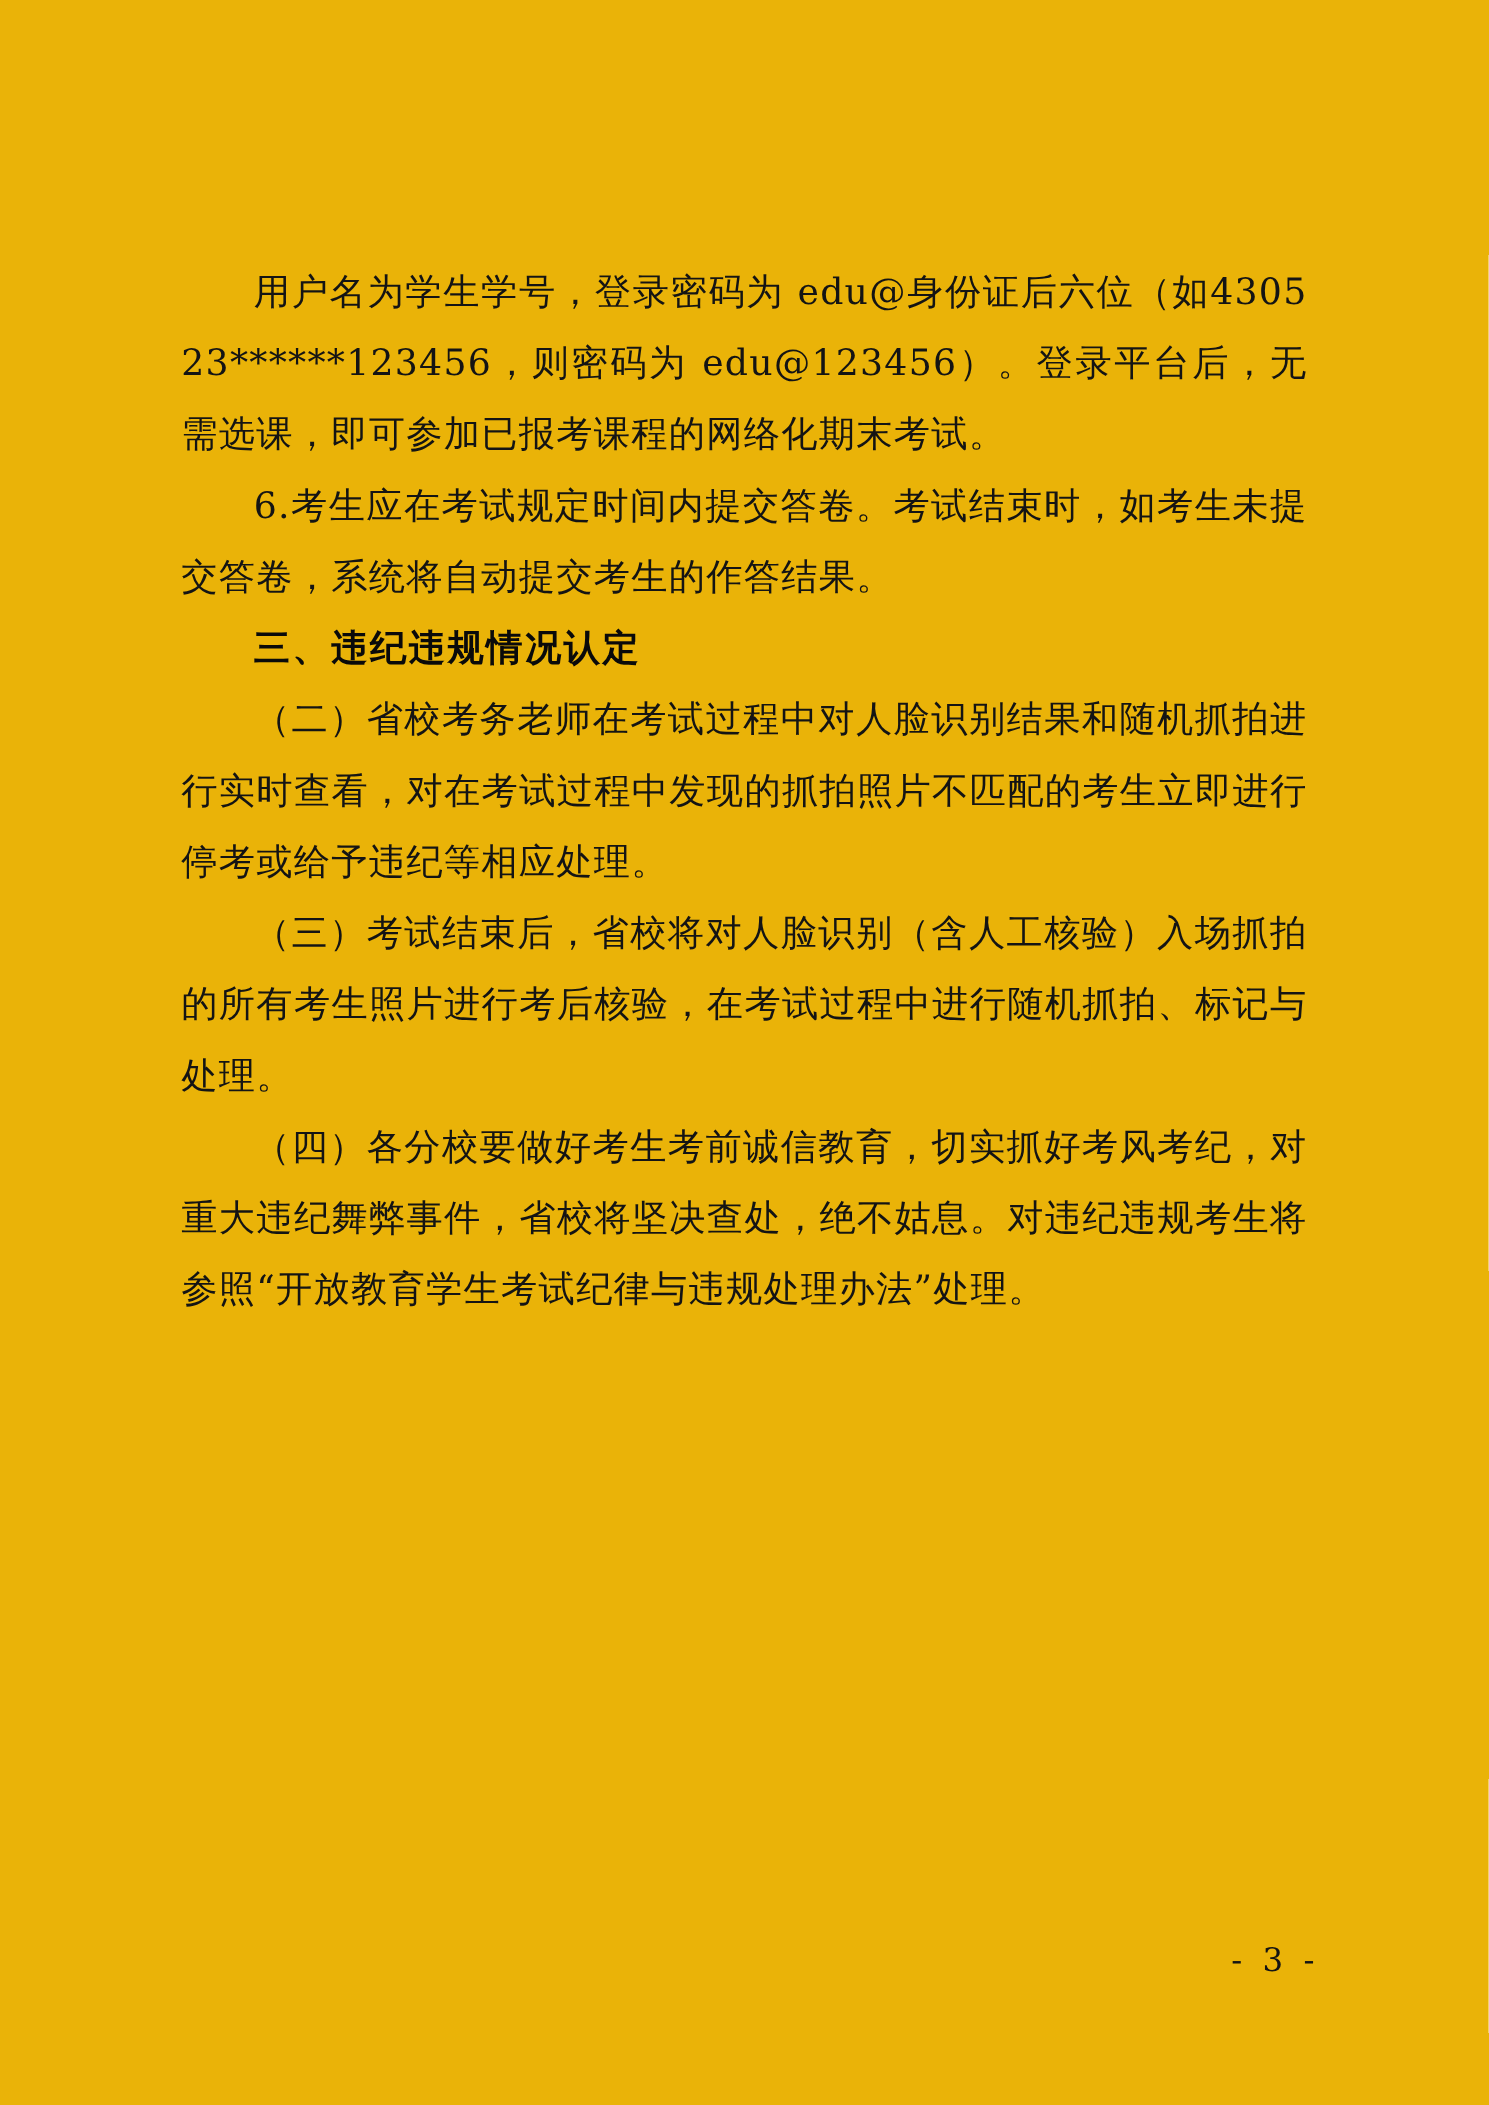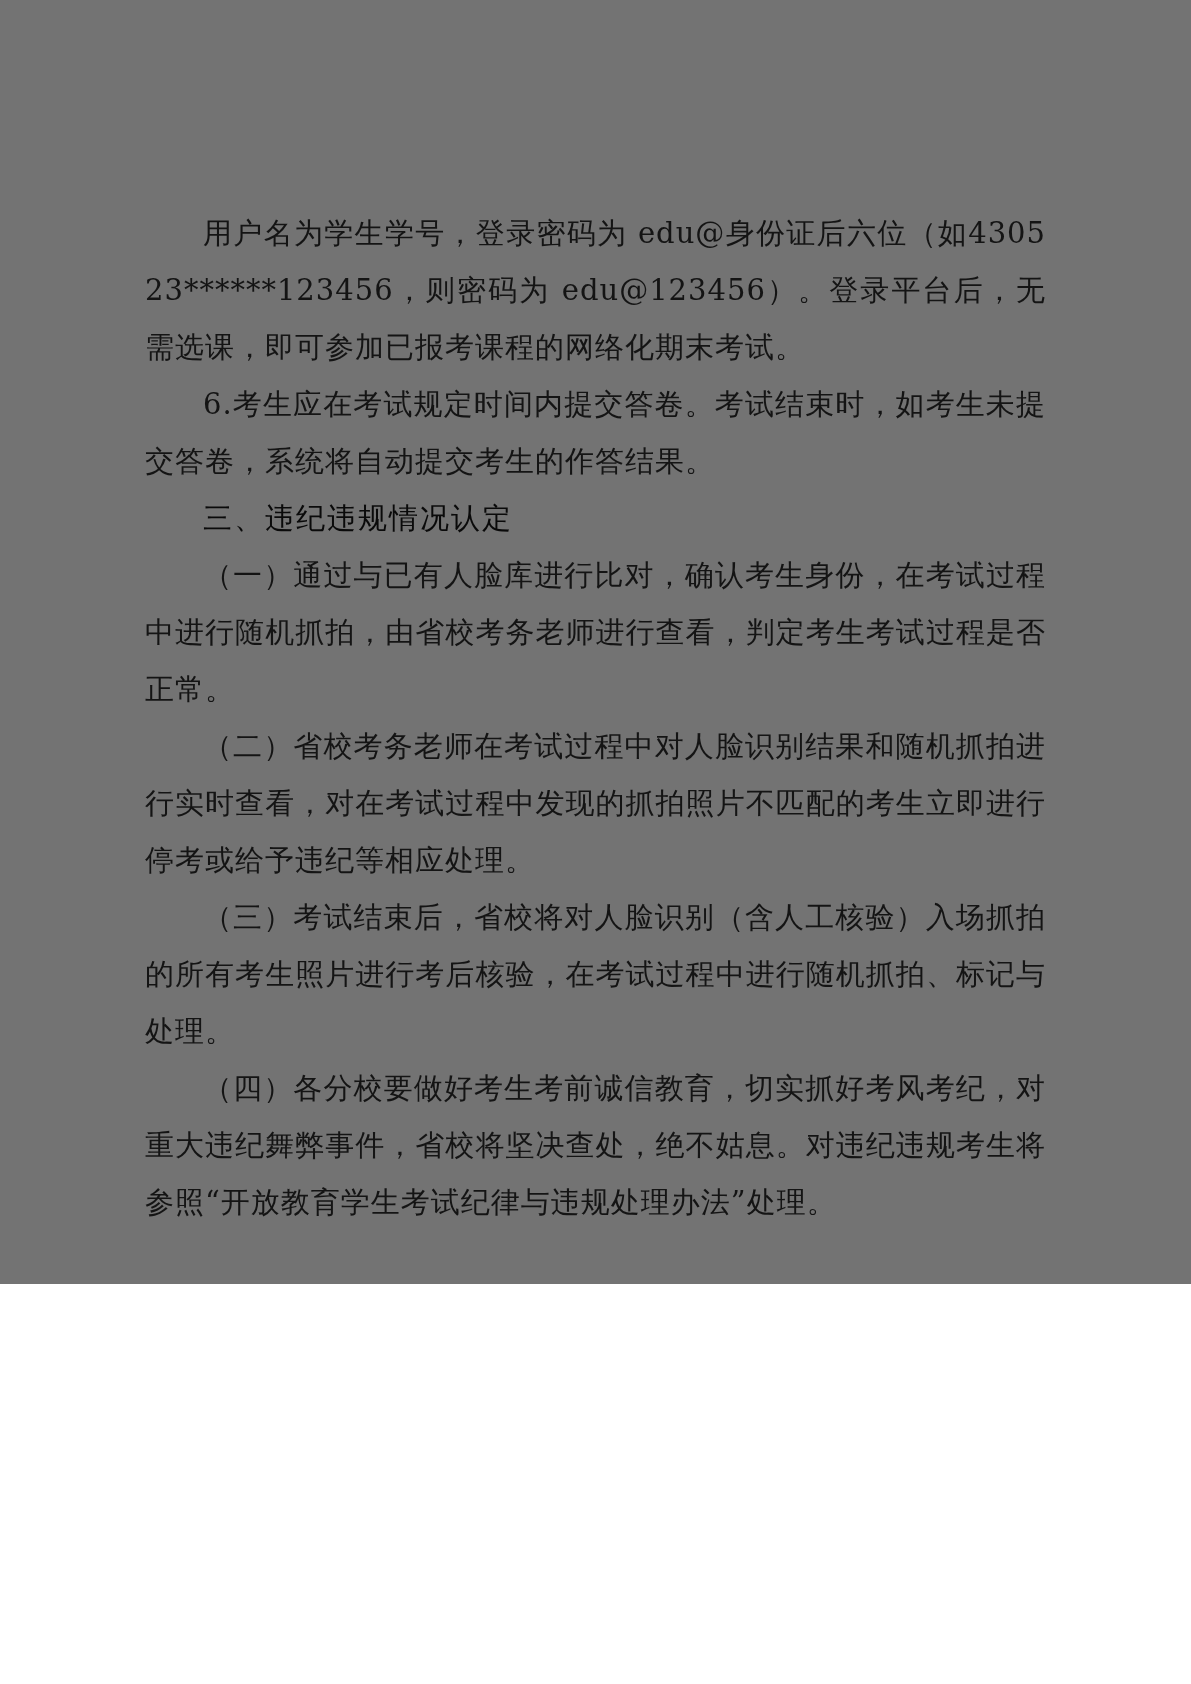--- a/index.html
+++ b/index.html
@@ -3,22 +3,22 @@
 <meta charset="utf-8">
 <style>
   html, body {
     margin: 0;
     padding: 0;
     background: #ffffff;
   }
   .page {
     position: relative;
     width: 1191px;
-    height: 1284px;
-    background: #737373;
+    height: 1684px;
+    background: #eab308;
     overflow: hidden;
     font-family: "DejaVu Serif", "Liberation Serif", serif;
     color: #141414;
   }
   .doc-content {
     position: absolute;
     left: 145px;
     top: 205px;
     width: 901px;
   }
@@ -26,21 +26,21 @@
     margin: 0;
     font-size: 29px;
     line-height: 57px;
     text-align: justify;
     text-indent: 2em;
     letter-spacing: 1px;
     word-break: break-all;
   }
   .doc-content p.heading {
     font-family: "DejaVu Sans", "Liberation Sans", sans-serif;
-    font-weight: normal;
+    font-weight: bold;
     letter-spacing: 2px;
     color: #0a0a0a;
   }
   .page-number {
     position: absolute;
     left: 985px;
     top: 1552px;
     font-size: 26px;
     line-height: 34px;
     letter-spacing: 4px;
@@ -49,20 +49,19 @@
   }
 </style>
 </head>
 <body>
 
 <div class="page">
   <div class="doc-content">
     <p>用户名为学生学号，登录密码为 edu@身份证后六位（如430523******123456，则密码为 edu@123456）。登录平台后，无需选课，即可参加已报考课程的网络化期末考试。</p>
     <p>6.考生应在考试规定时间内提交答卷。考试结束时，如考生未提交答卷，系统将自动提交考生的作答结果。</p>
     <p class="heading">三、违纪违规情况认定</p>
-    <p>（一）通过与已有人脸库进行比对，确认考生身份，在考试过程中进行随机抓拍，由省校考务老师进行查看，判定考生考试过程是否正常。</p>
     <p>（二）省校考务老师在考试过程中对人脸识别结果和随机抓拍进行实时查看，对在考试过程中发现的抓拍照片不匹配的考生立即进行停考或给予违纪等相应处理。</p>
     <p>（三）考试结束后，省校将对人脸识别（含人工核验）入场抓拍的所有考生照片进行考后核验，在考试过程中进行随机抓拍、标记与处理。</p>
     <p>（四）各分校要做好考生考前诚信教育，切实抓好考风考纪，对重大违纪舞弊事件，省校将坚决查处，绝不姑息。对违纪违规考生将参照“开放教育学生考试纪律与违规处理办法”处理。</p>
   </div>
 
   <div class="page-number">- 3 -</div>
 </div>
 
 </body></html>

